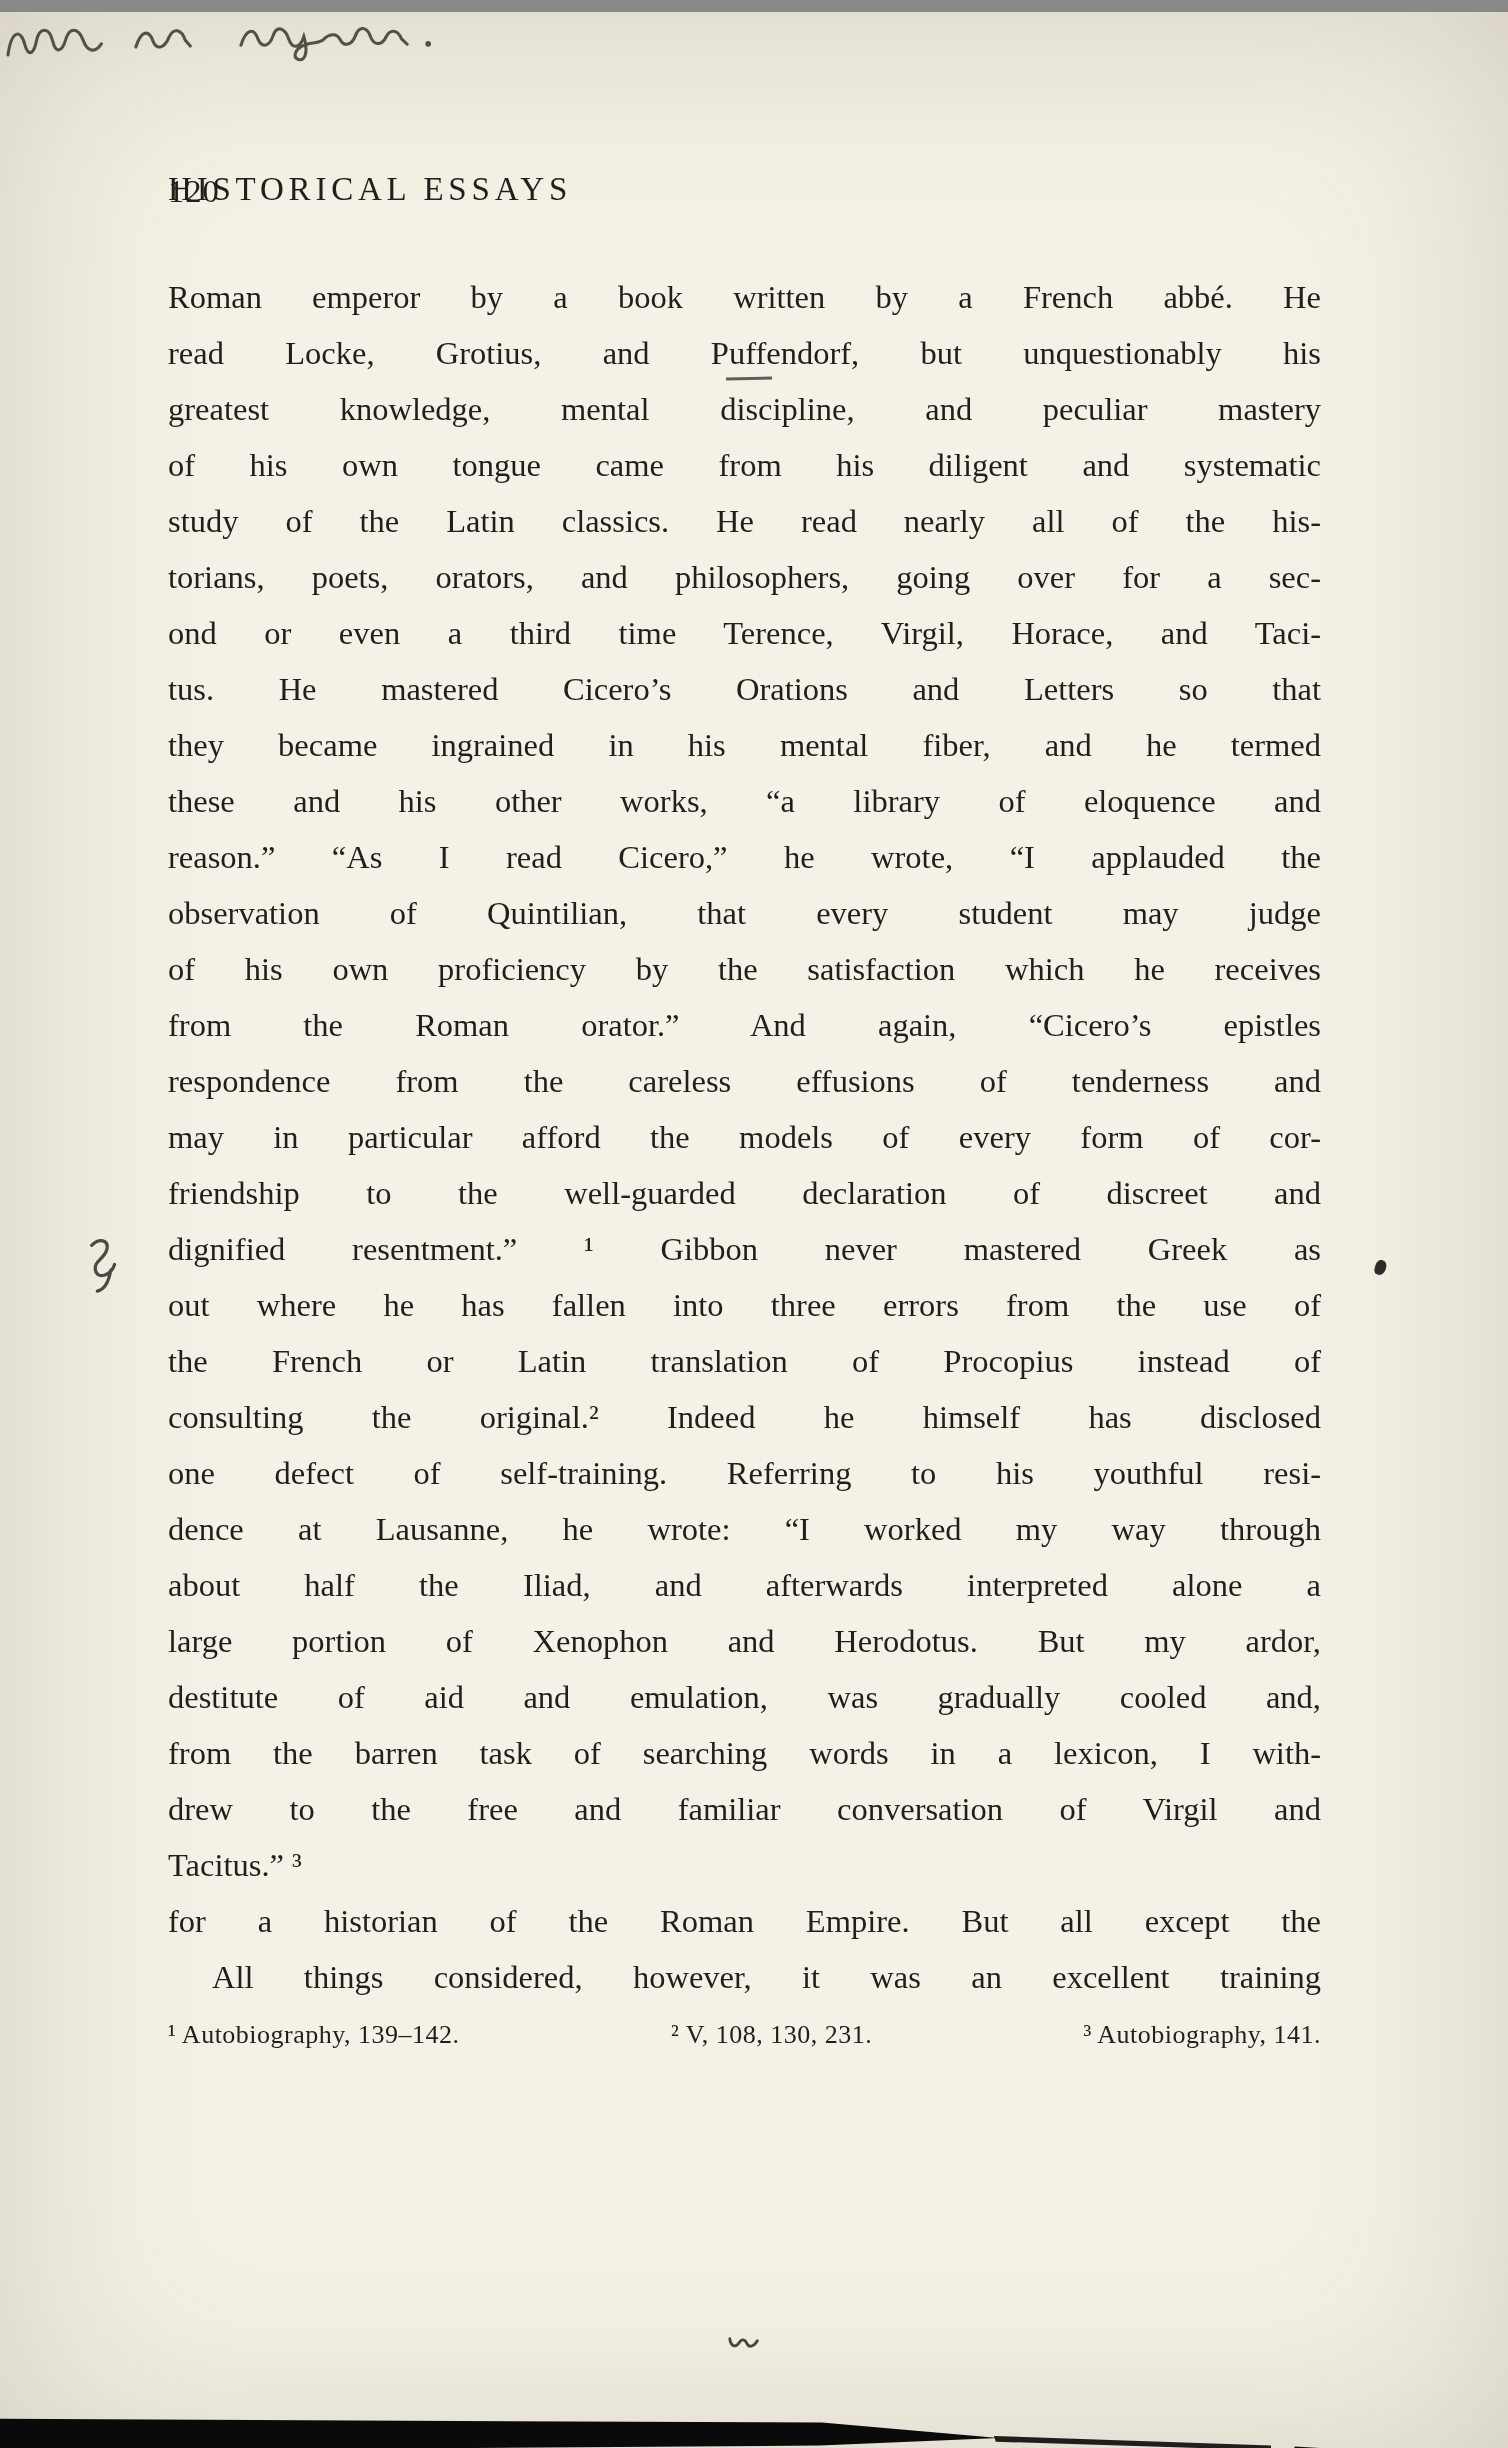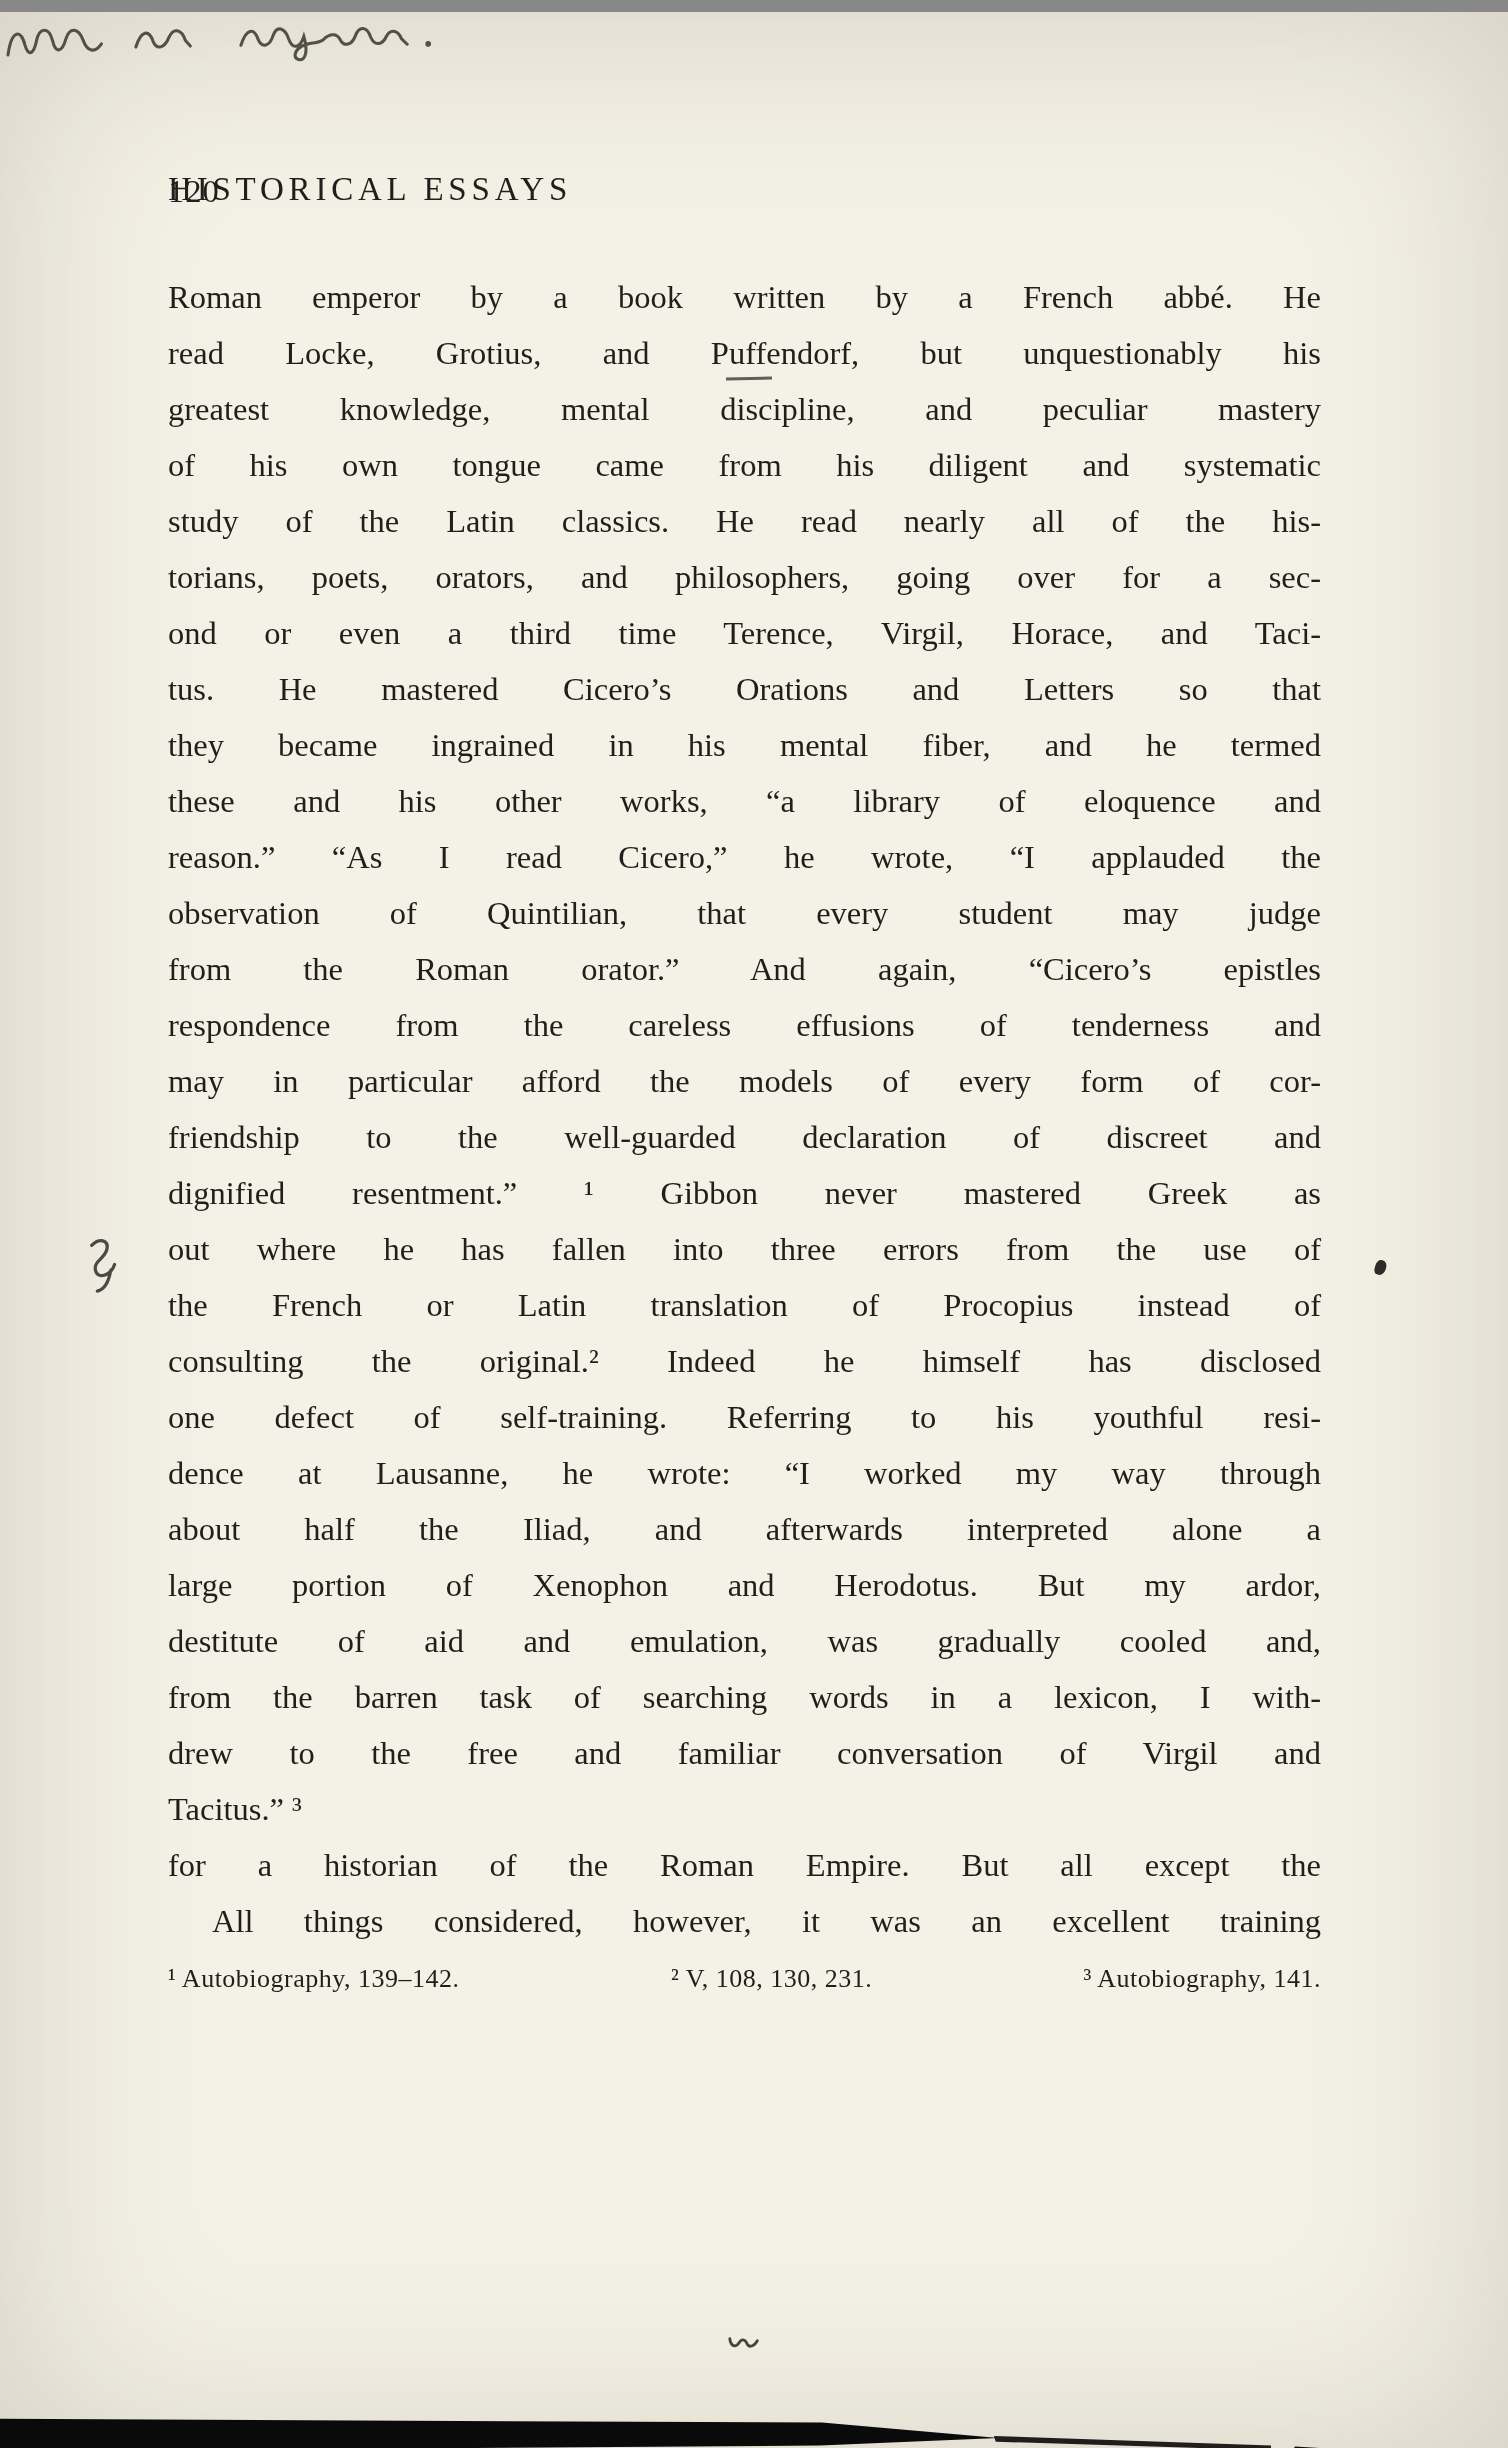--- a/index.html
+++ b/index.html
@@ -67,20 +67,21 @@
       <div class="line">greatest knowledge, mental discipline, and peculiar mastery</div>
       <div class="line">of his own tongue came from his diligent and systematic</div>
       <div class="line">study of the Latin classics.  He read nearly all of the his-</div>
       <div class="line">torians, poets, orators, and philosophers, going over for a sec-</div>
       <div class="line">ond or even a third time Terence, Virgil, Horace, and Taci-</div>
       <div class="line">tus.  He mastered Cicero’s Orations and Letters so that</div>
       <div class="line">they became ingrained in his mental fiber, and he termed</div>
       <div class="line">these and his other works, “a library of eloquence and</div>
       <div class="line">reason.”  “As I read Cicero,” he wrote, “I applauded the</div>
       <div class="line">observation of Quintilian, that every student may judge</div>
+      <div class="line">of his own proficiency by the satisfaction which he receives</div>
       <div class="line">from the Roman orator.”  And again, “Cicero’s epistles</div>
       <div class="line">respondence from the careless effusions of tenderness and</div>
       <div class="line">may in particular afford the models of every form of cor-</div>
       <div class="line">friendship to the well-guarded declaration of discreet and</div>
       <div class="line">dignified resentment.” ¹  Gibbon never mastered Greek as</div>
       <div class="line">out where he has fallen into three errors from the use of</div>
       <div class="line">the French or Latin translation of Procopius instead of</div>
       <div class="line">consulting the original.²  Indeed he himself has disclosed</div>
       <div class="line">one defect of self-training.  Referring to his youthful resi-</div>
       <div class="line">dence at Lausanne, he wrote: “I worked my way through</div>

